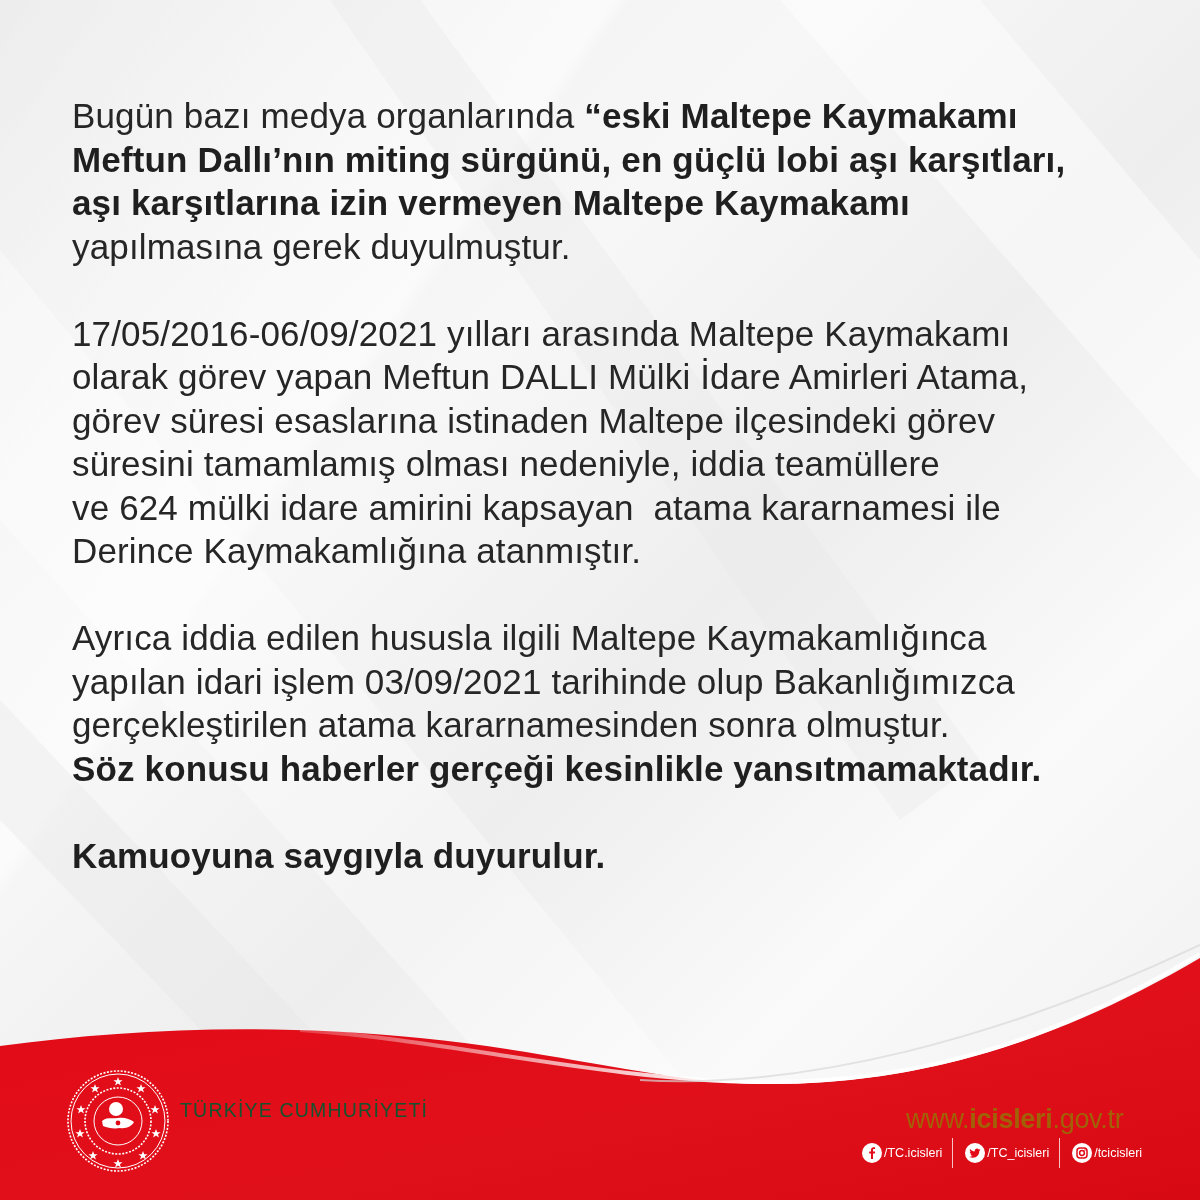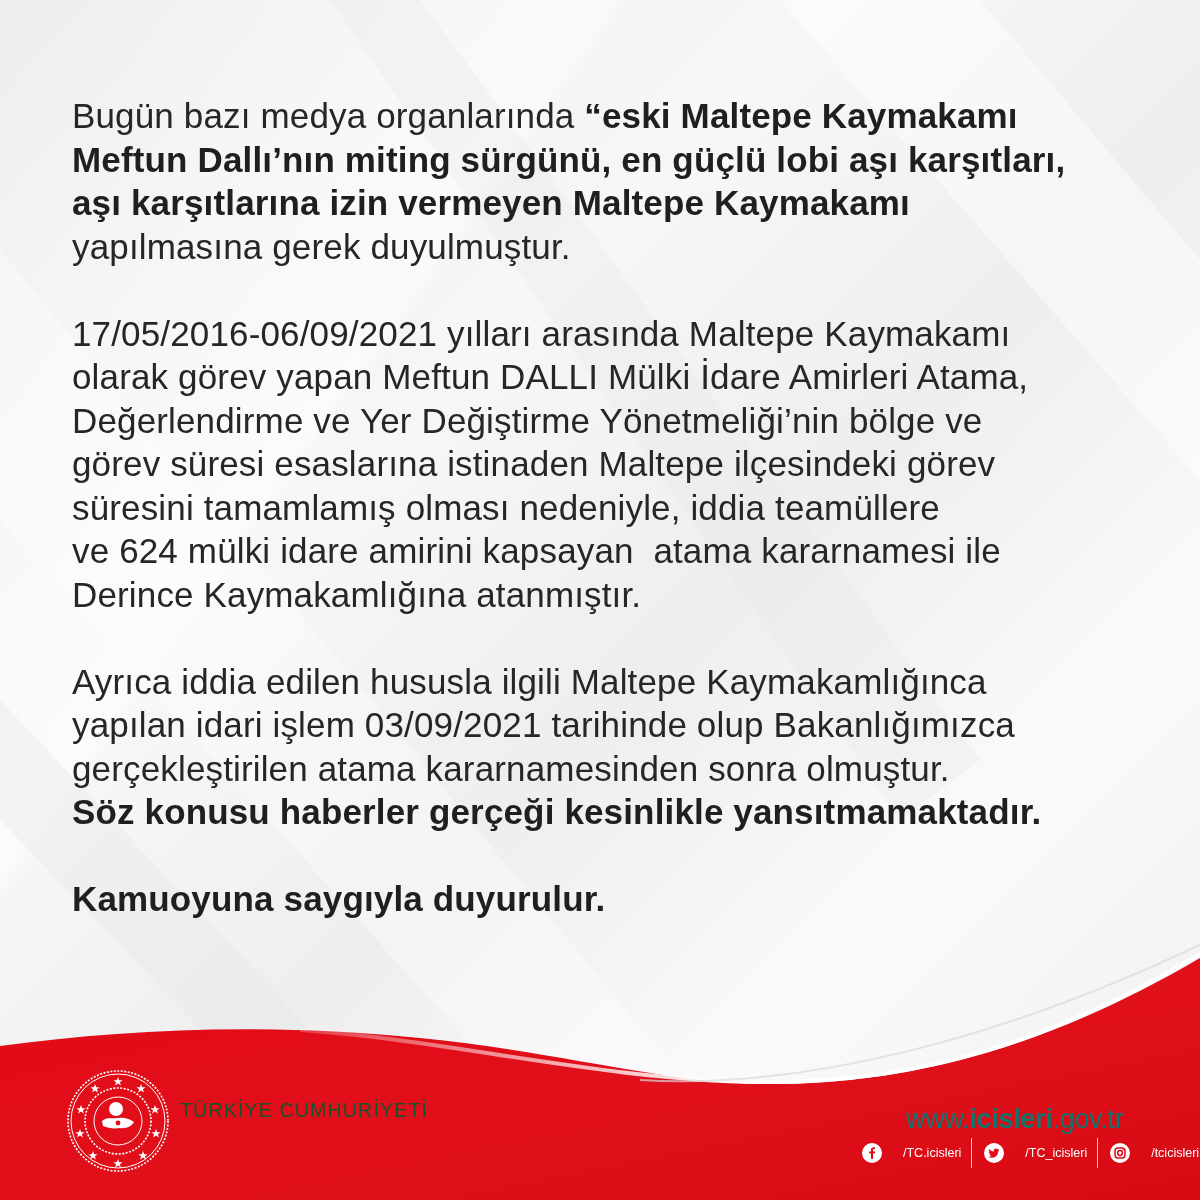--- a/index.html
+++ b/index.html
@@ -80,41 +80,41 @@
   .ministry .bottom {
     font-size: 22px;
     letter-spacing: 0.4px;
     line-height: 26px;
     font-weight: 700;
   }
   .website {
     position: absolute;
     left: 906px;
     top: 1104px;
-    color: #0f766e;
+    color: #a16207;
     font-size: 27px;
     letter-spacing: -0.3px;
     white-space: nowrap;
   }
   .website .strong { font-weight: 700; }
   .socials {
     position: absolute;
     left: 862px;
     top: 1141px;
     height: 24px;
     display: flex;
     align-items: center;
     color: #ffffff;
     font-size: 12.5px;
     white-space: nowrap;
   }
   .social {
     display: flex;
     align-items: center;
-    gap: 21px;
+    gap: 2px;
   }
   .social-icon {
     width: 20px;
     height: 20px;
     border-radius: 50%;
     background: #ffffff;
     display: inline-flex;
     align-items: center;
     justify-content: center;
   }
@@ -140,21 +140,20 @@
 <div class="content" id="statement">
     <div class="para">
       <div class="line"><span>Bugün bazı medya organlarında </span><span class="bold">“eski Maltepe Kaymakamı</span></div>
       <div class="line"><span class="bold">Meftun Dallı’nın miting sürgünü, en güçlü lobi aşı karşıtları,</span></div>
       <div class="line"><span class="bold">aşı karşıtlarına izin vermeyen Maltepe Kaymakamı</span></div>
       <div class="line"><span>yapılmasına gerek duyulmuştur.</span></div>
     </div>
     <div class="para">
       <div class="line"><span>17/05/2016-06/09/2021 yılları arasında Maltepe Kaymakamı</span></div>
       <div class="line"><span>olarak görev yapan Meftun DALLI Mülki İdare Amirleri Atama,</span></div>
-      <div class="line"><span>Değerlendirme ve Yer Değiştirme Yönetmeliği’nin bölge ve</span></div>
       <div class="line"><span>görev süresi esaslarına istinaden Maltepe ilçesindeki görev</span></div>
       <div class="line"><span>süresini tamamlamış olması nedeniyle, iddia teamüllere</span></div>
       <div class="line"><span>ve 624 mülki idare amirini kapsayan  atama kararnamesi ile</span></div>
       <div class="line"><span>Derince Kaymakamlığına atanmıştır.</span></div>
     </div>
     <div class="para">
       <div class="line"><span>Ayrıca iddia edilen hususla ilgili Maltepe Kaymakamlığınca</span></div>
       <div class="line"><span>yapılan idari işlem 03/09/2021 tarihinde olup Bakanlığımızca</span></div>
       <div class="line"><span>gerçekleştirilen atama kararnamesinden sonra olmuştur.</span></div>
       <div class="line"><span class="bold">Söz konusu haberler gerçeği kesinlikle yansıtmamaktadır.</span></div>

